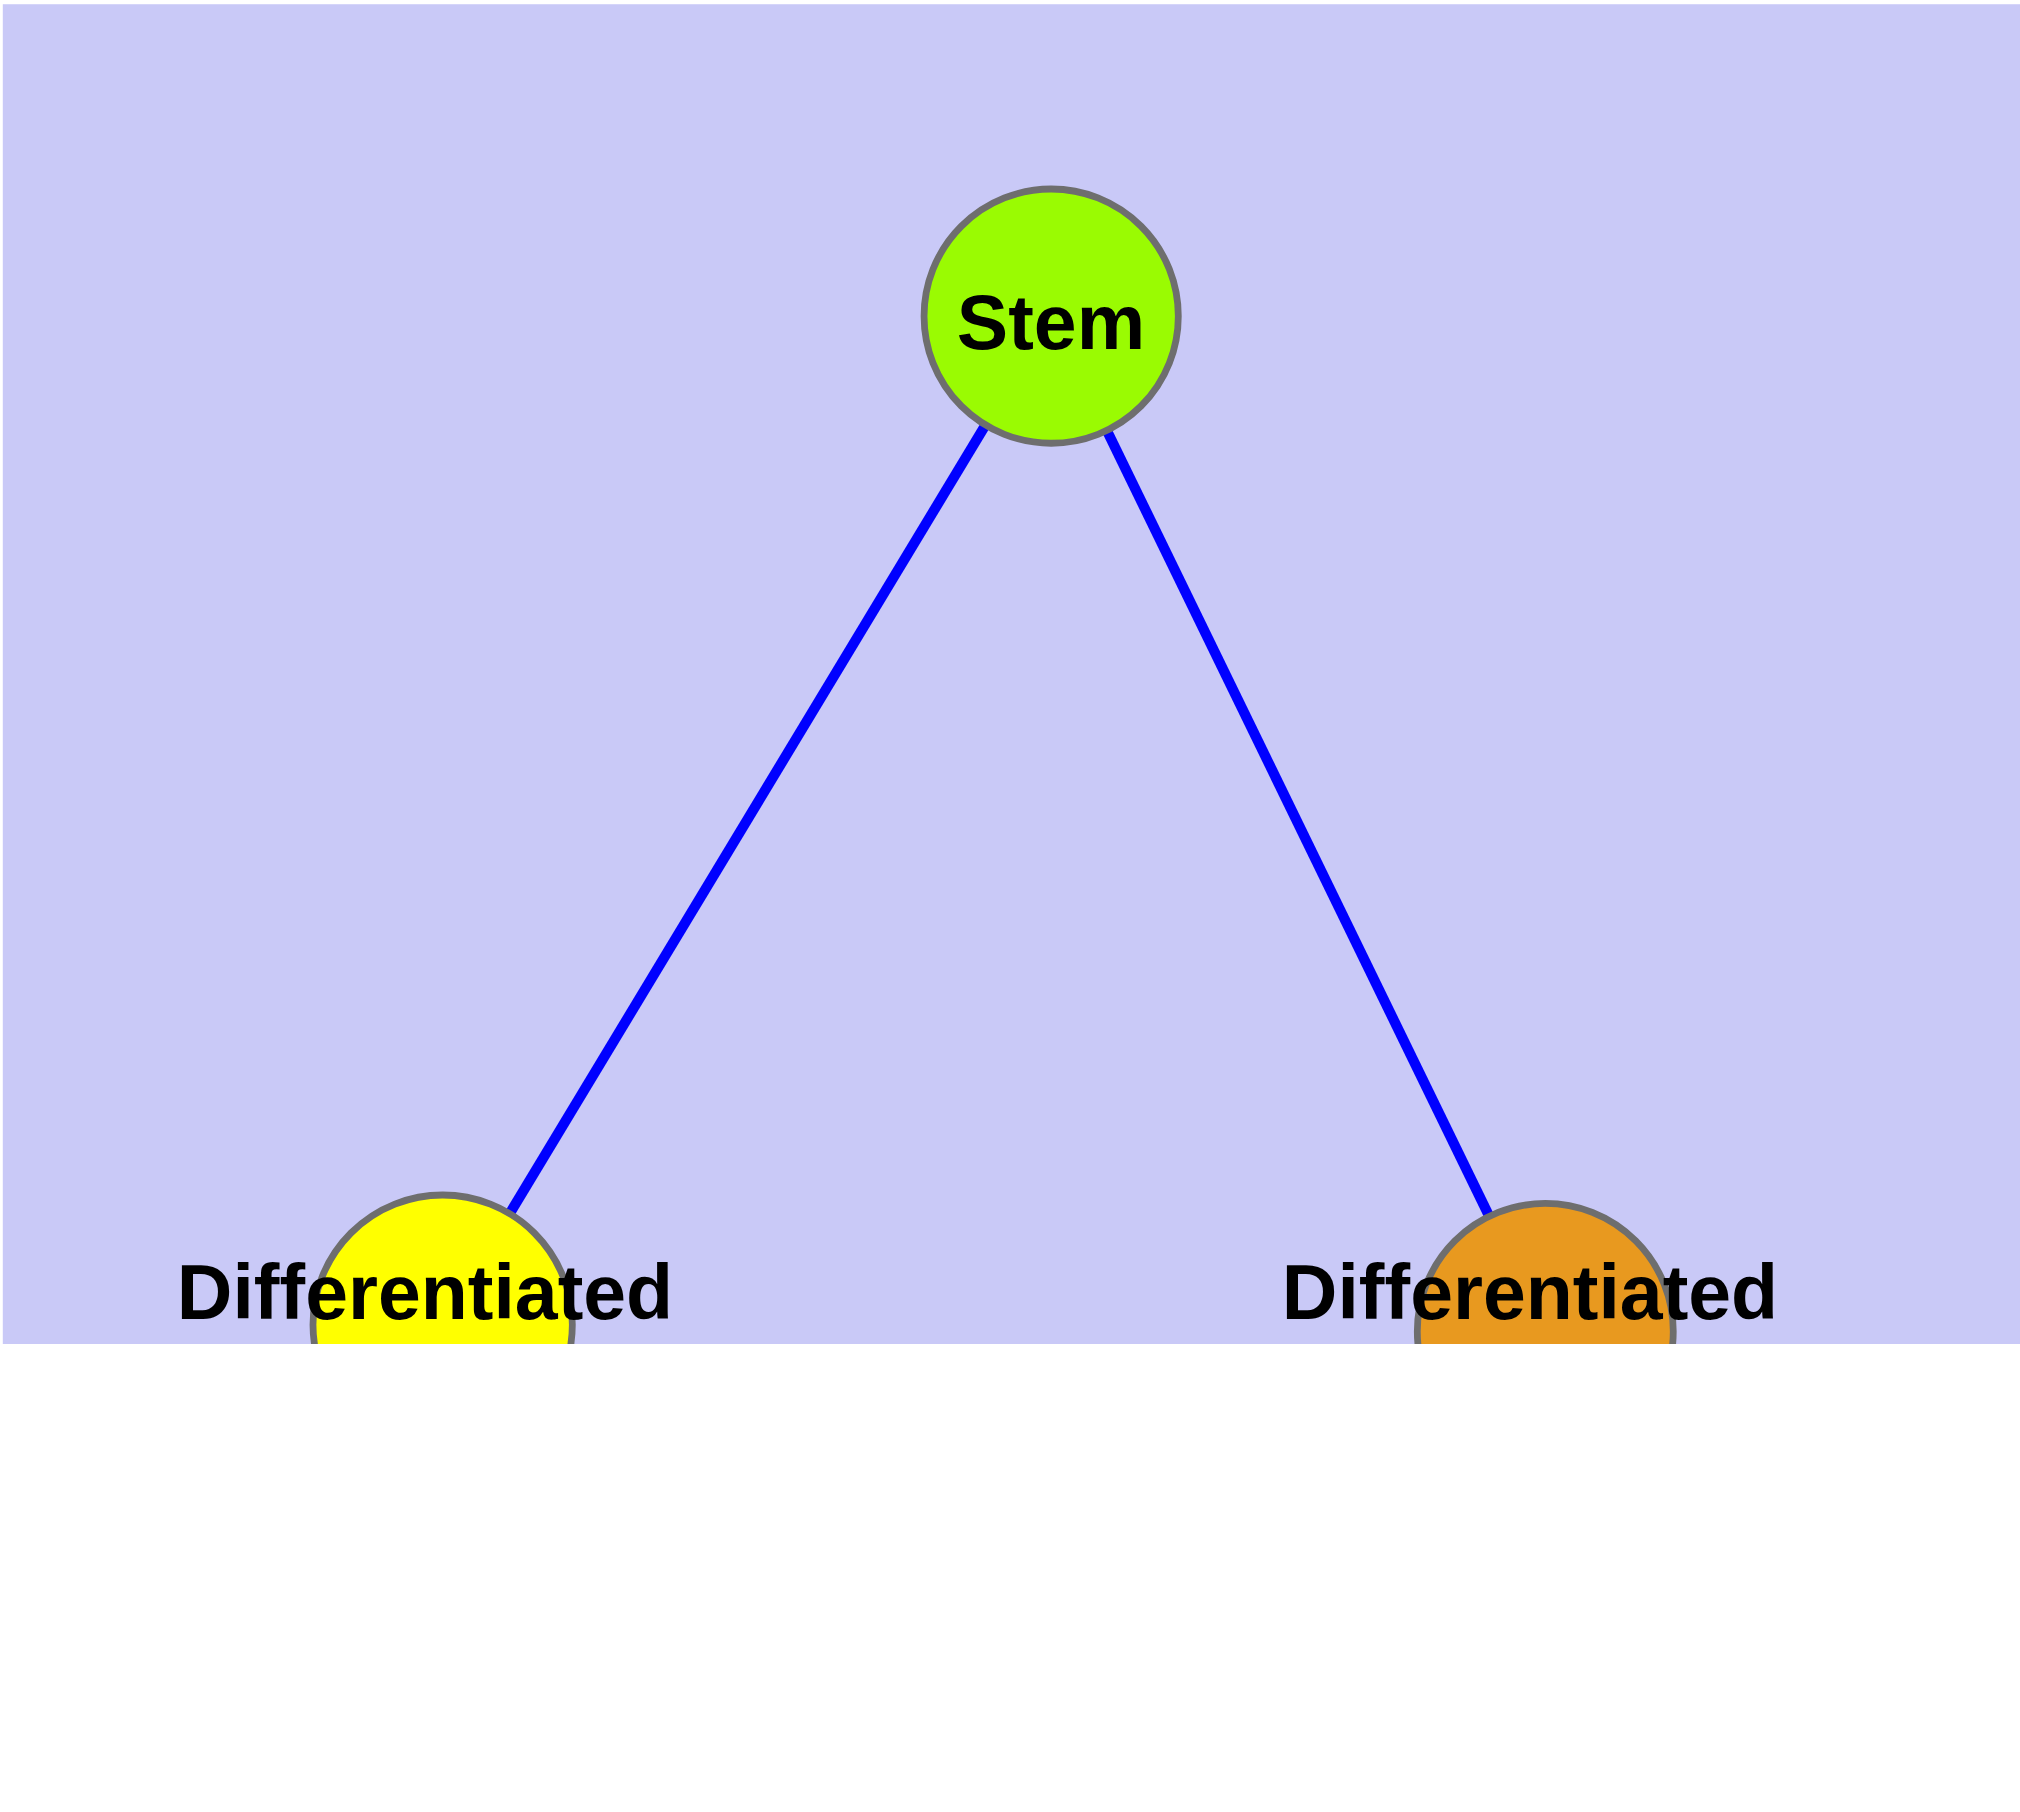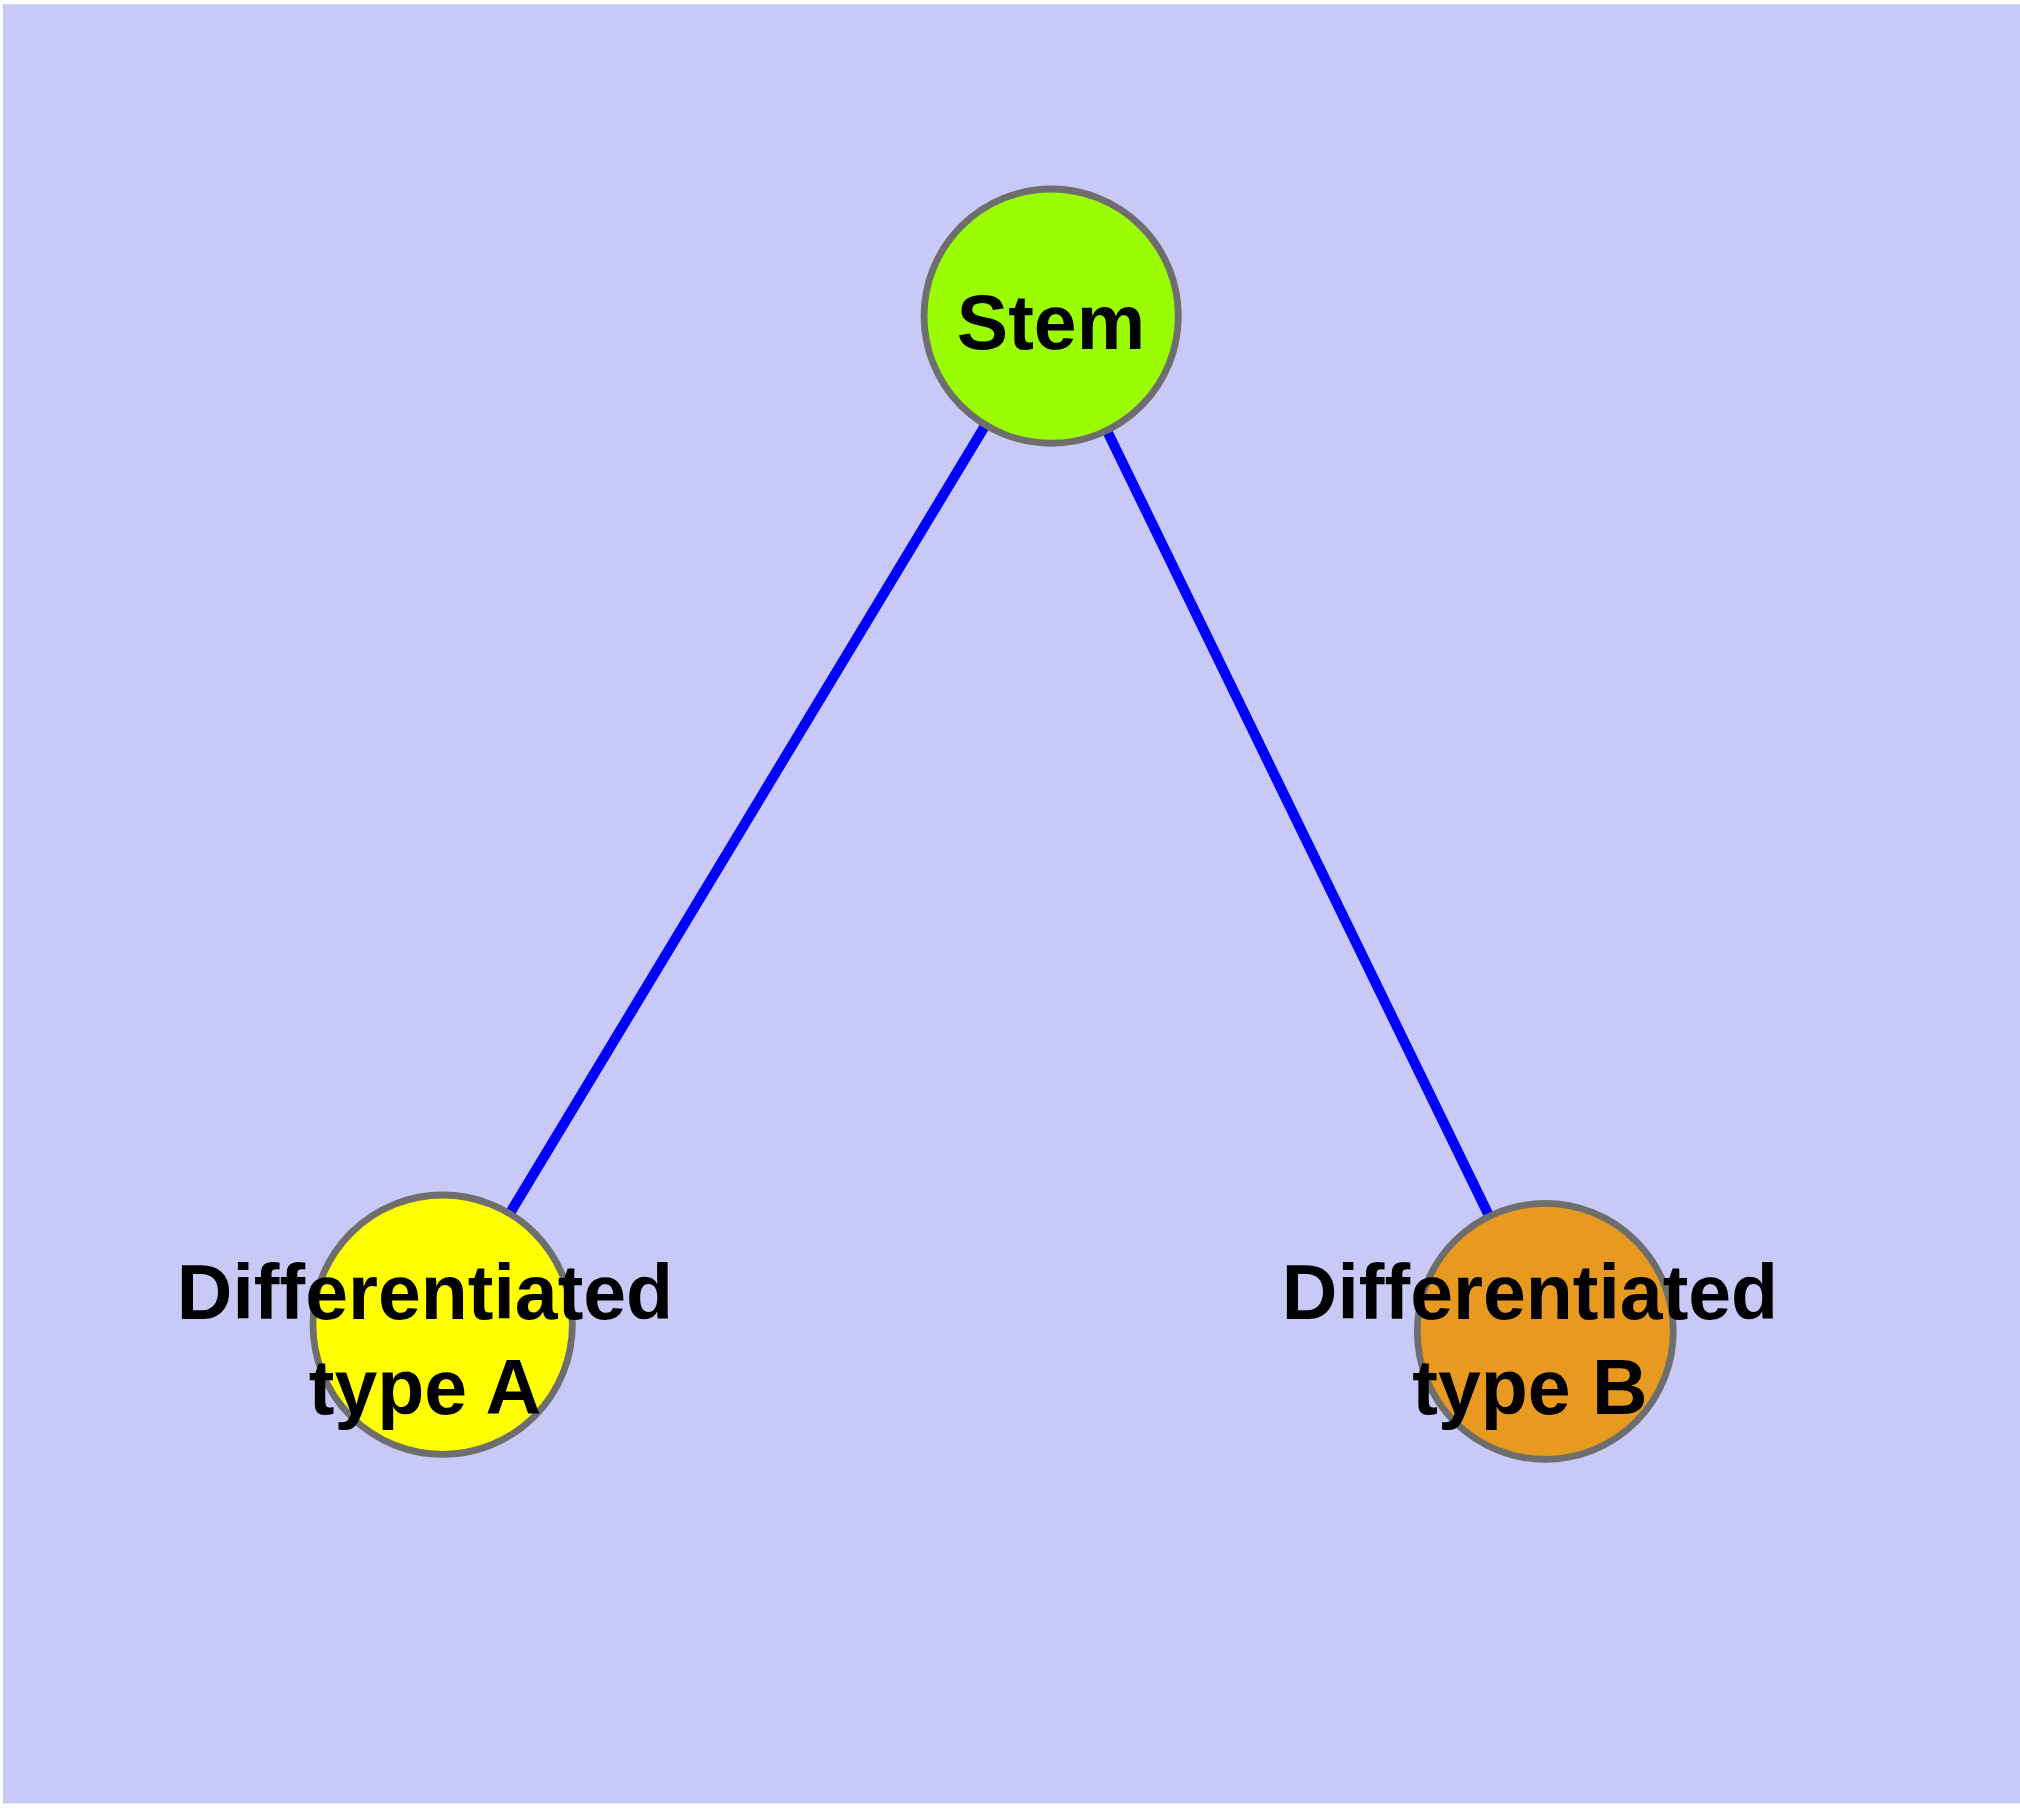--- a/index.html
+++ b/index.html
@@ -4,21 +4,21 @@
 <style>
   html, body {
     margin: 0;
     padding: 0;
     background: #ffffff;
     font-family: "Liberation Sans", sans-serif;
   }
   .page {
     position: relative;
     width: 2021px;
-    height: 1812px;
+    height: 1344px;
     overflow: hidden;
     background: #ffffff;
   }
   .graph-svg {
     position: absolute;
     left: 0;
     top: 0;
     width: 2021px;
     height: 1812px;
     display: block;

